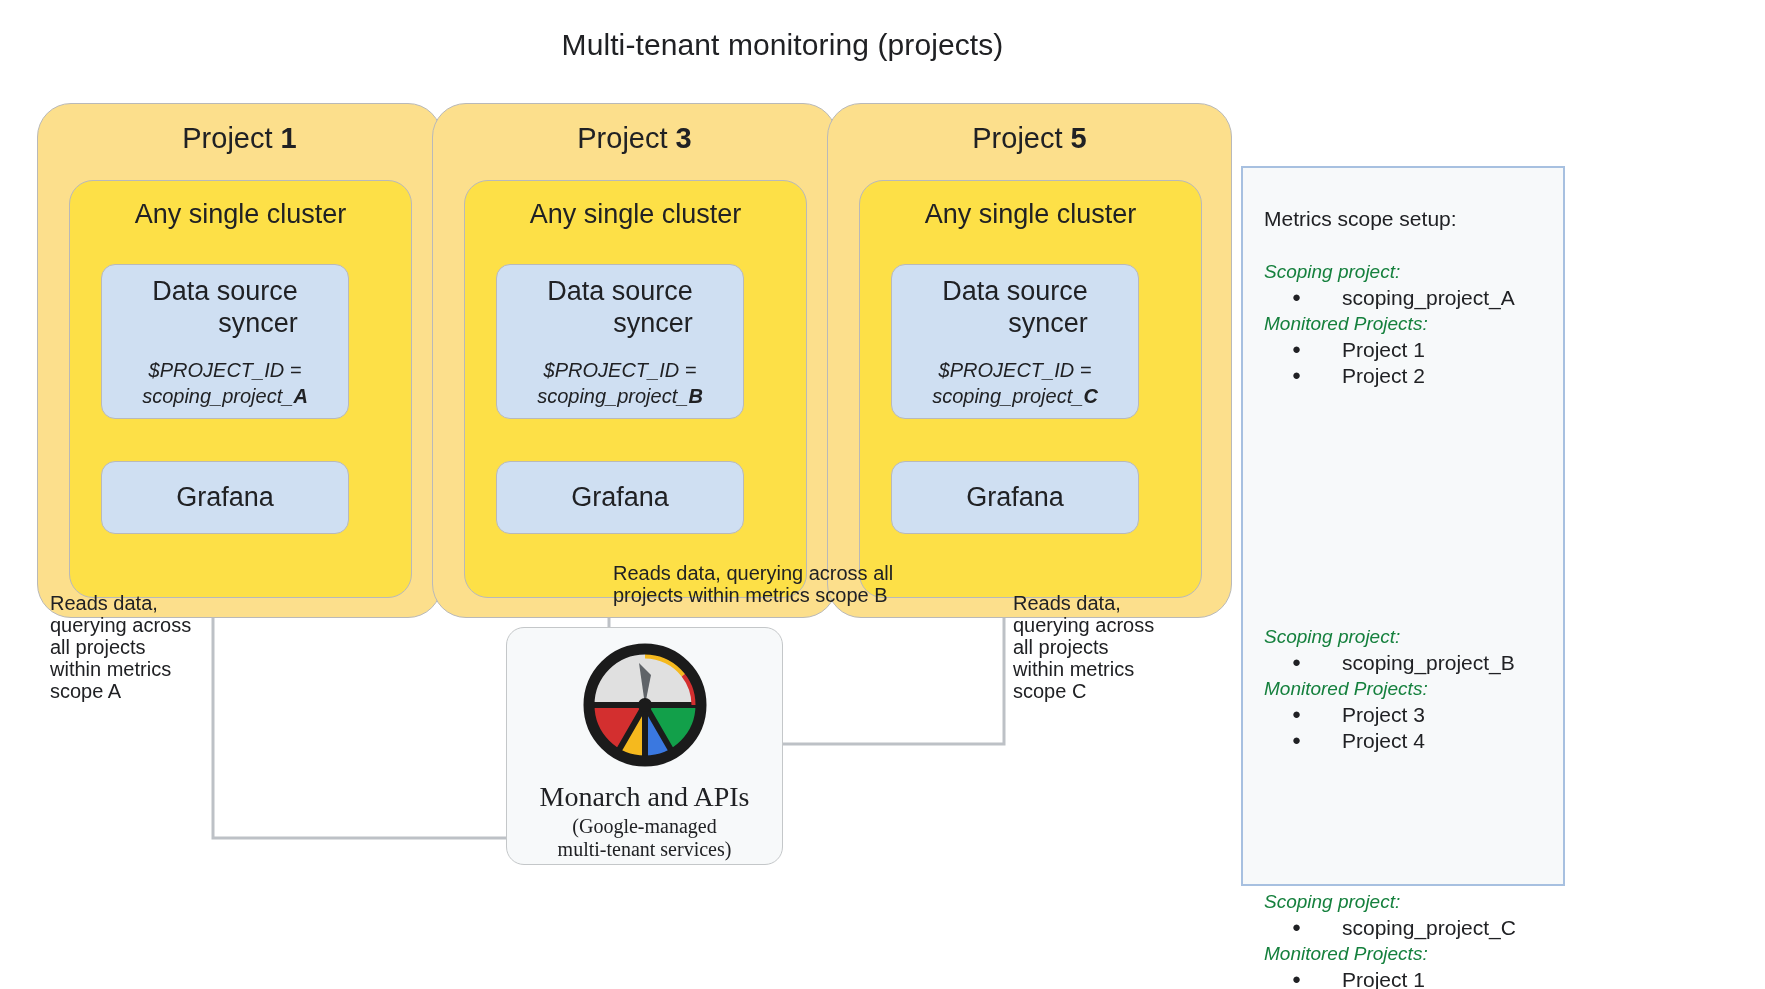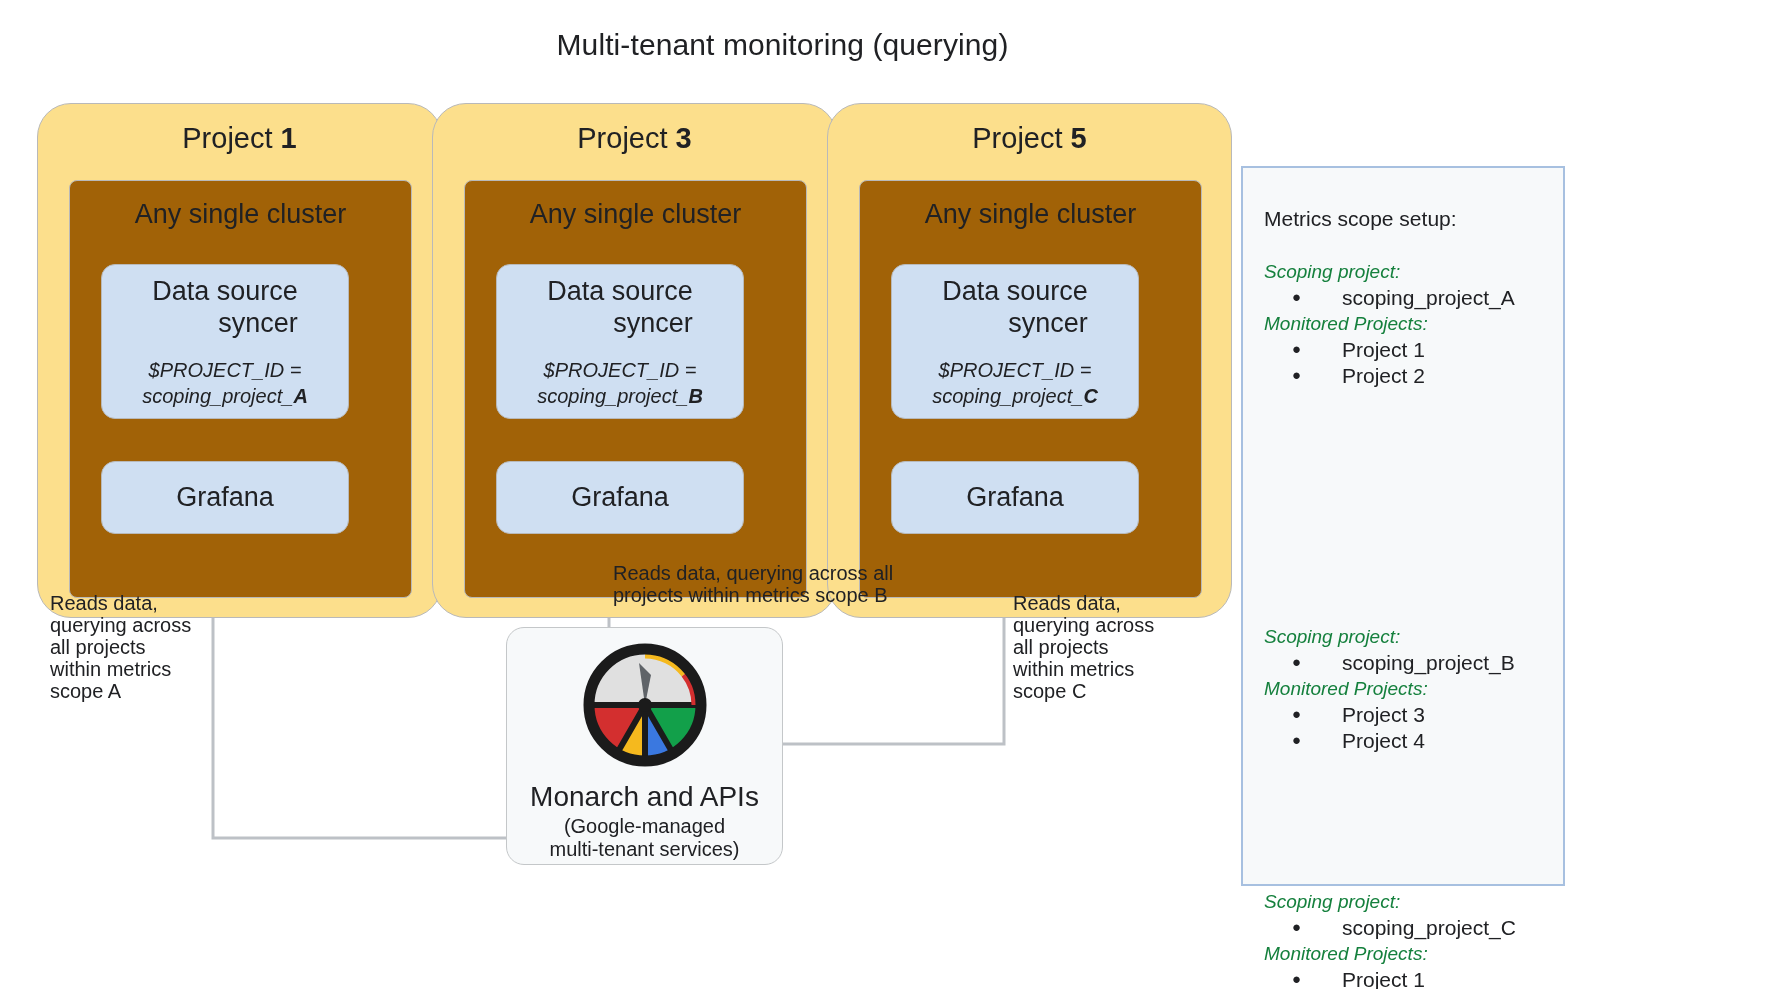--- a/index.html
+++ b/index.html
@@ -62,23 +62,23 @@
   }
   .project-title b { font-weight: 700; }
 
   
   .cluster-card {
     position: absolute;
     left: 31px;
     top: 76px;
     width: 343px;
     height: 418px;
-    background: #a16207;
+    background: #fde047;
     border: 1px solid #b9b9b9;
-    border-radius: 8px;
+    border-radius: 24px;
     box-sizing: border-box;
   }
   .cluster-title {
     position: absolute;
     top: 18px;
     left: 0;
     width: 100%;
     text-align: center;
     font-size: 27px;
     font-weight: 400;
@@ -149,20 +149,21 @@
     top: 627px;
     width: 277px;
     height: 238px;
     background: #f7f9fa;
     border: 1px solid #c4c7c9;
     border-radius: 18px;
     box-sizing: border-box;
     display: flex;
     flex-direction: column;
     align-items: center;
+    font-family: Liberation Serif, serif;
   }
   #monarch-icon { margin-top: 13px; }
   #monarch-title {
     margin-top: 8px;
     font-size: 28px;
     color: #202124;
   }
   #monarch-subtitle {
     margin-top: 2px;
     font-size: 20px;
@@ -224,21 +225,21 @@
     font-size: 15px;
     top: -1px;
   }
   .scope-bullets.wide li { padding-left: 78px; }
 </style>
 </head>
 <body>
 
 <div id="canvas">
 
-  <div id="diagram-title">Multi-tenant monitoring (querying)</div>
+  <div id="diagram-title">Multi-tenant monitoring (projects)</div>
 
   <svg id="connectors" viewBox="0 0 1765 989" xmlns="http://www.w3.org/2000/svg">
     <g fill="none" stroke="#bdc1c6" stroke-width="3">
 
       <line x1="213" y1="420" x2="213" y2="458"></line>
 
       <line x1="609" y1="420" x2="609" y2="458"></line>
 
       <line x1="1004" y1="420" x2="1004" y2="458"></line>
 

